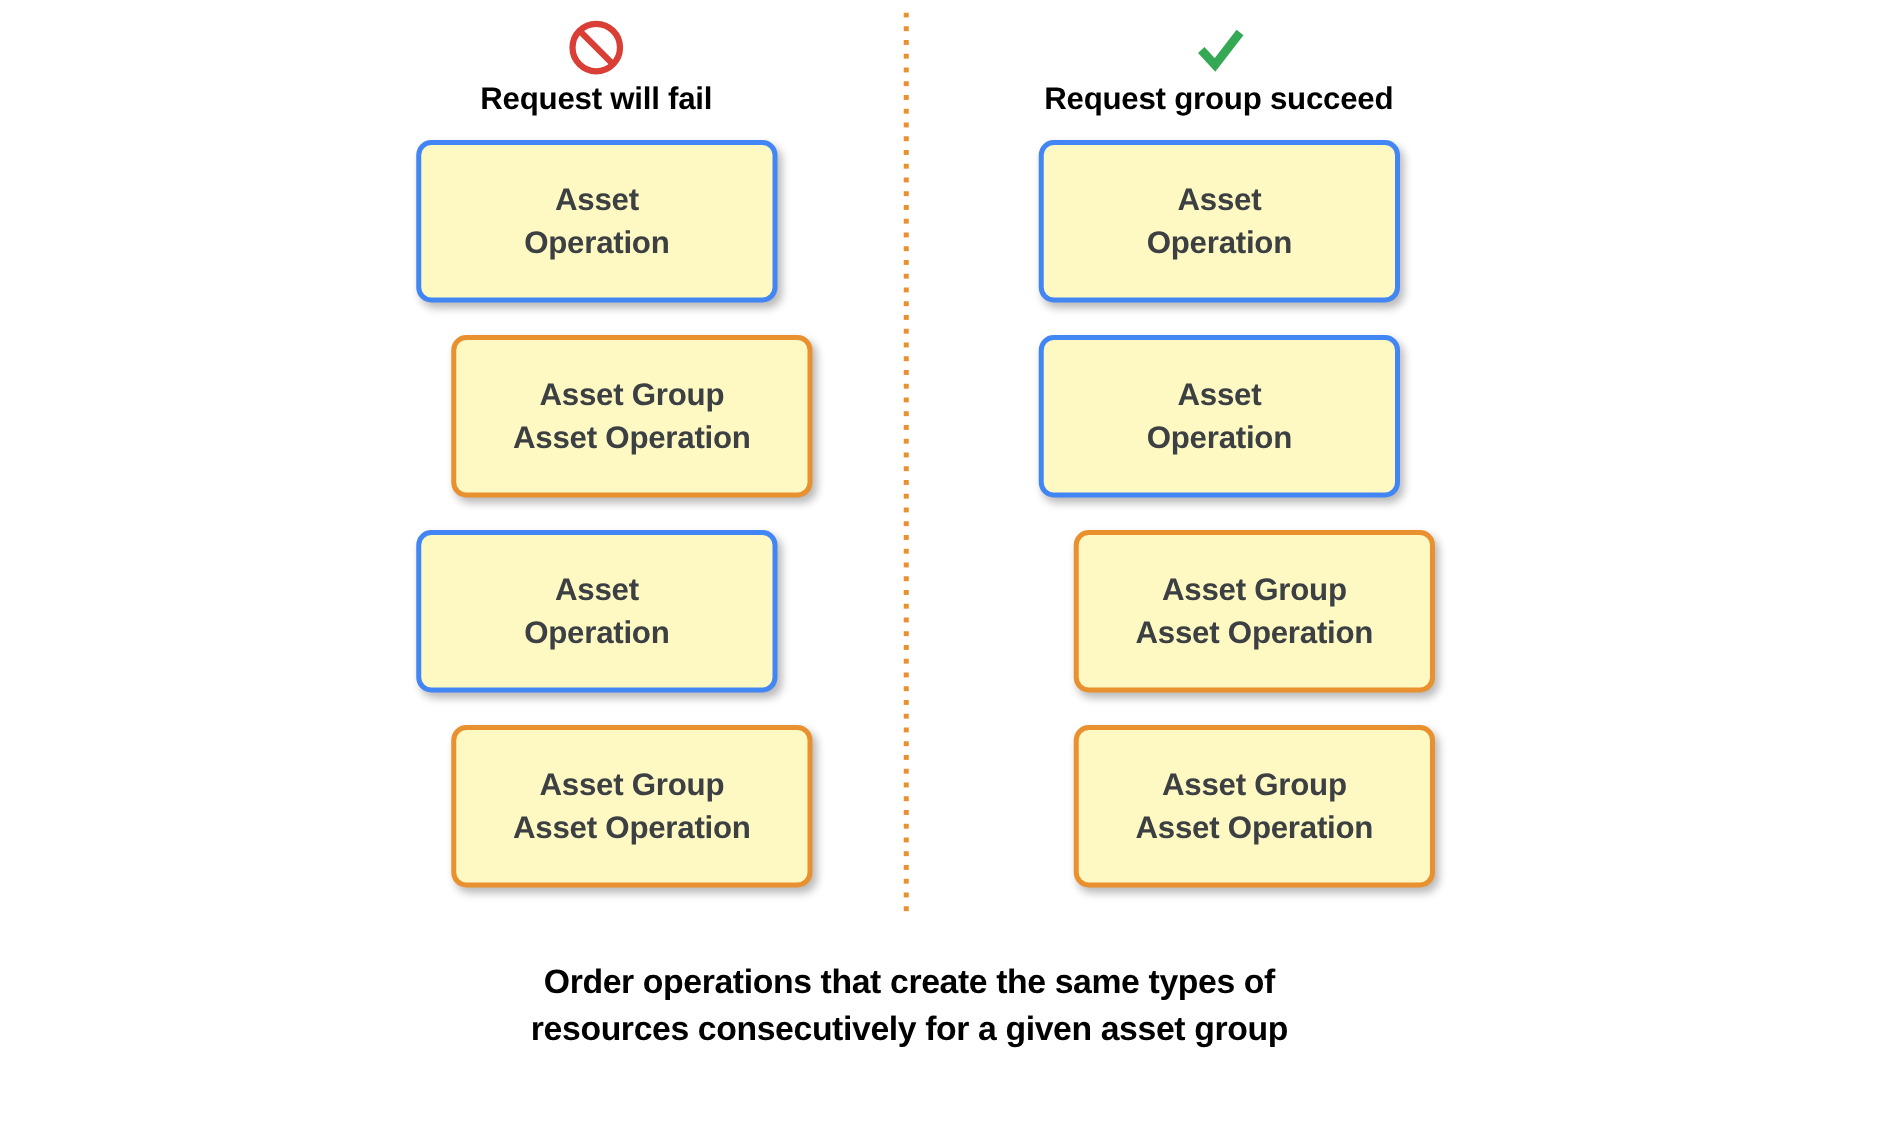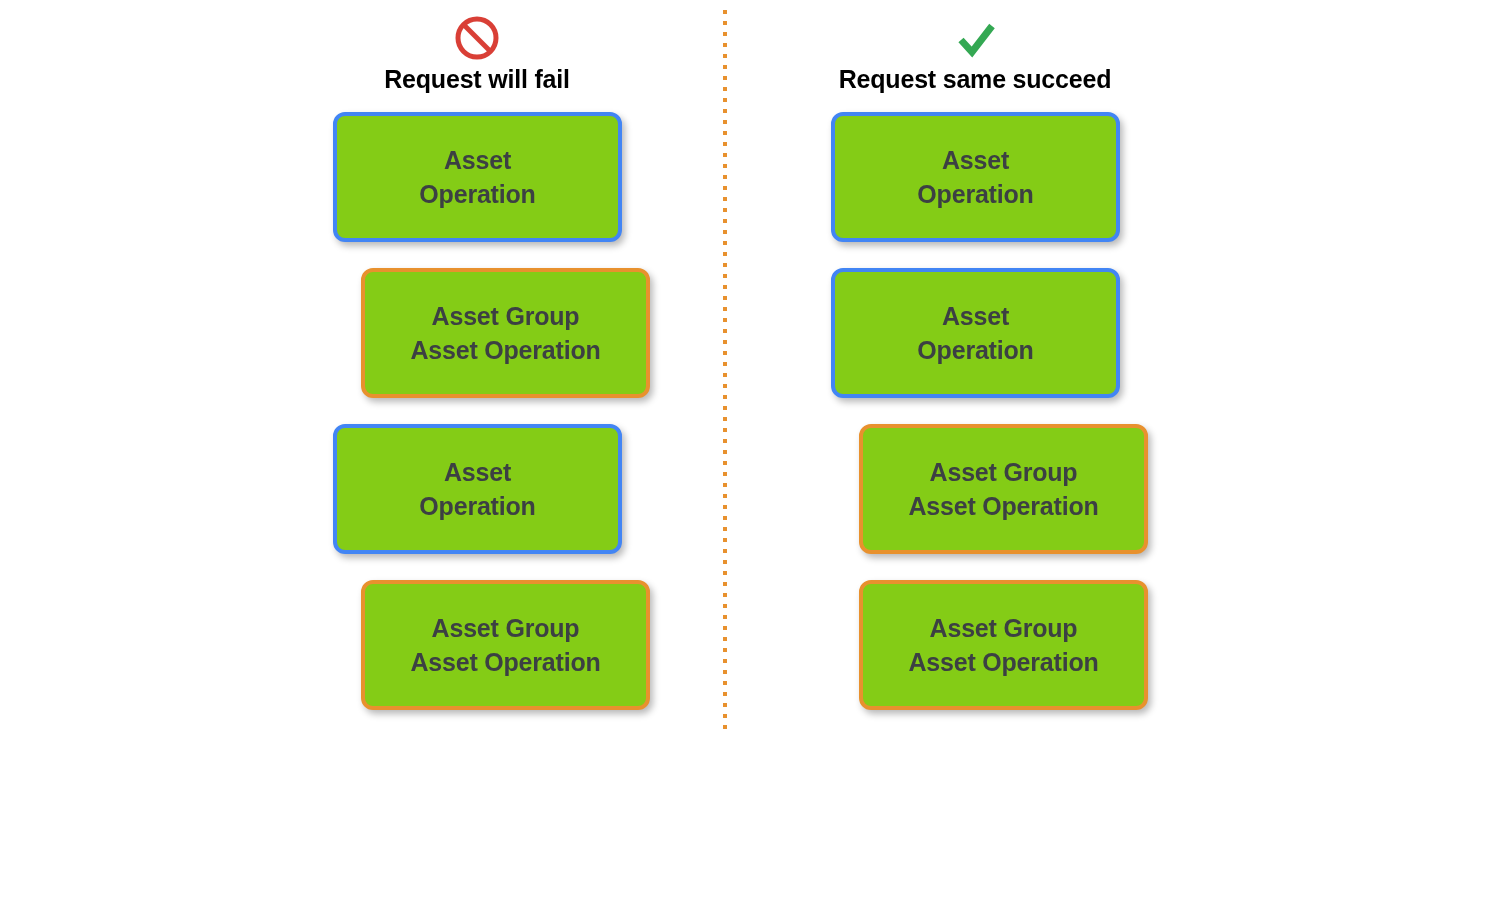--- a/index.html
+++ b/index.html
@@ -75,21 +75,21 @@
     left: 6px;
     width: 289px;
   }
   .box {
     box-sizing: border-box;
     width: 289px;
     height: 130px;
     margin-bottom: 26px;
     border-radius: 12px;
     border: 4px solid #4285F4;
-    background: #84cc16;
+    background: #fef9c3;
     box-shadow: 3px 4px 7px rgba(0,0,0,0.28);
     display: flex;
     align-items: center;
     justify-content: center;
     text-align: center;
   }
   .box:last-child { margin-bottom: 0; }
   .box.blue   { border-color: #4285F4; }
   .box.orange { border-color: #E8912E; margin-left: 28px; }
 
@@ -154,21 +154,21 @@
       </div>
     </div>
   </div>
 
   <div class="column right">
 
     <div class="col-header">
       <svg class="status-icon" viewBox="0 0 54 48" aria-hidden="true">
         <polyline points="13,26 24,38 44,12" fill="none" stroke="#34A853" stroke-width="7" stroke-linecap="butt" stroke-linejoin="miter"></polyline>
       </svg>
-      <div class="col-title">Request same succeed</div>
+      <div class="col-title">Request group succeed</div>
     </div>
 
     <div class="box-stack">
       <div class="box blue">
         <span class="box-label">Asset
 Operation</span>
       </div>
       <div class="box blue">
         <span class="box-label">Asset
 Operation</span>
@@ -177,14 +177,16 @@
         <span class="box-label">Asset Group
 Asset Operation</span>
       </div>
       <div class="box orange">
         <span class="box-label">Asset Group
 Asset Operation</span>
       </div>
     </div>
   </div>
 
+  <div class="caption">Order operations that create the same types of
+resources consecutively for a given asset group</div>
 
 </div>
 
 </body></html>

